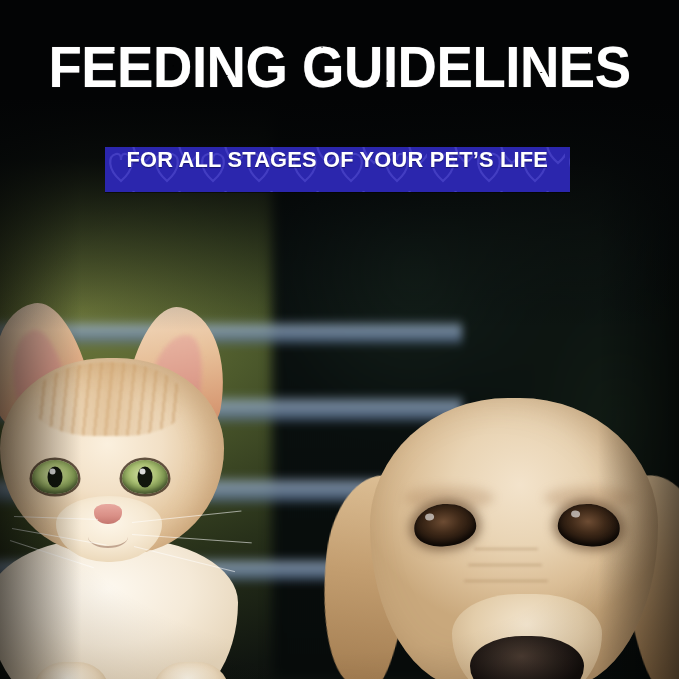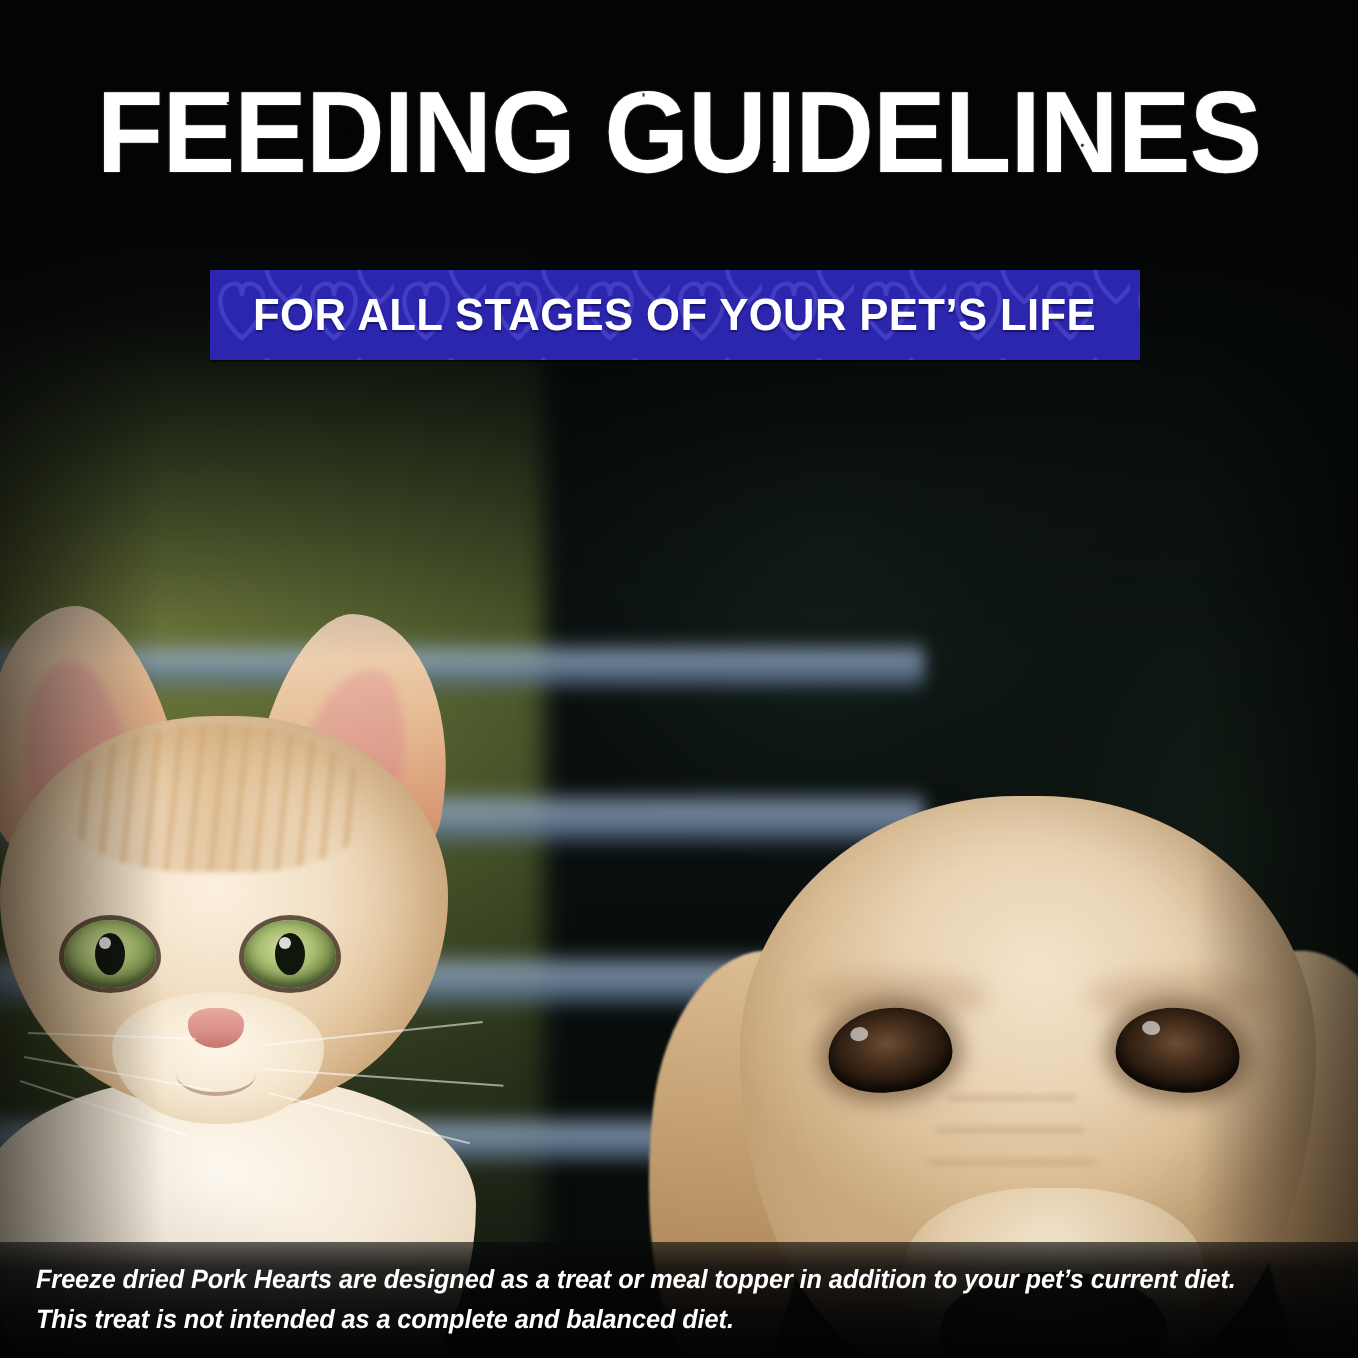--- a/index.html
+++ b/index.html
@@ -215,24 +215,24 @@
       radial-gradient(1.6px 1.6px at 84% 58%, rgba(0,0,0,.85) 40%, rgba(0,0,0,0) 60%),
       radial-gradient(1.2px 1.8px at 22% 48%, rgba(0,0,0,.75) 40%, rgba(0,0,0,0) 60%),
       radial-gradient(1.8px 1.4px at 64% 18%, rgba(0,0,0,.8) 40%, rgba(0,0,0,0) 60%),
       radial-gradient(1.3px 1.3px at 92% 30%, rgba(0,0,0,.75) 40%, rgba(0,0,0,0) 60%),
       radial-gradient(1.5px 1.5px at 40% 80%, rgba(0,0,0,.7) 40%, rgba(0,0,0,0) 60%);
     mix-blend-mode:normal;
   }
 
   
   .banner{
-    position:absolute;left:105px;top:135px;width:465px;height:45px;
+    position:absolute;left:105px;top:147px;width:465px;height:45px;
     background:#2b26ad;
     overflow:hidden;
-    display:flex;align-items:center;justify-content:center;
+    display:flex;justify-content:center;
     box-shadow:0 1px 0 rgba(0,0,0,.5);
   }
   .banner-hearts{
     position:absolute;inset:0;
     opacity:.5;
   }
   .banner-label{
     position:relative;z-index:2;
     color:#fff;font-weight:bold;font-size:22.5px;
     letter-spacing:.2px;
@@ -363,18 +363,14 @@
           <path d="M16 34 C 2 22, 3 9, 11 7 C 16 6, 16 11, 16 13 C 16 11, 16 6, 21 7 C 29 9, 30 22, 16 34 Z" fill="none" stroke="#5b55d8" stroke-width="2.2"></path>
           <path d="M39 16 C 25 4, 26 -9, 34 -11 C 39 -12, 39 -7, 39 -5 C 39 -7, 39 -12, 44 -11 C 52 -9, 53 4, 39 16 Z" fill="none" stroke="#5b55d8" stroke-width="2.2"></path>
         </pattern>
       </defs>
       <rect width="465" height="45" fill="url(#hp)"></rect>
     </svg>
     <div class="banner-label">FOR ALL STAGES OF YOUR PET’S LIFE</div>
   </div>
 
 
-  <div class="disclaimer">
-    <div class="disclaimer-line">Freeze dried Pork Hearts are designed as a treat or meal topper in addition to your pet’s current diet.</div>
-    <div class="disclaimer-line">This treat is not intended as a complete and balanced diet.</div>
-  </div>
 
 </div>
 
 </body></html>

